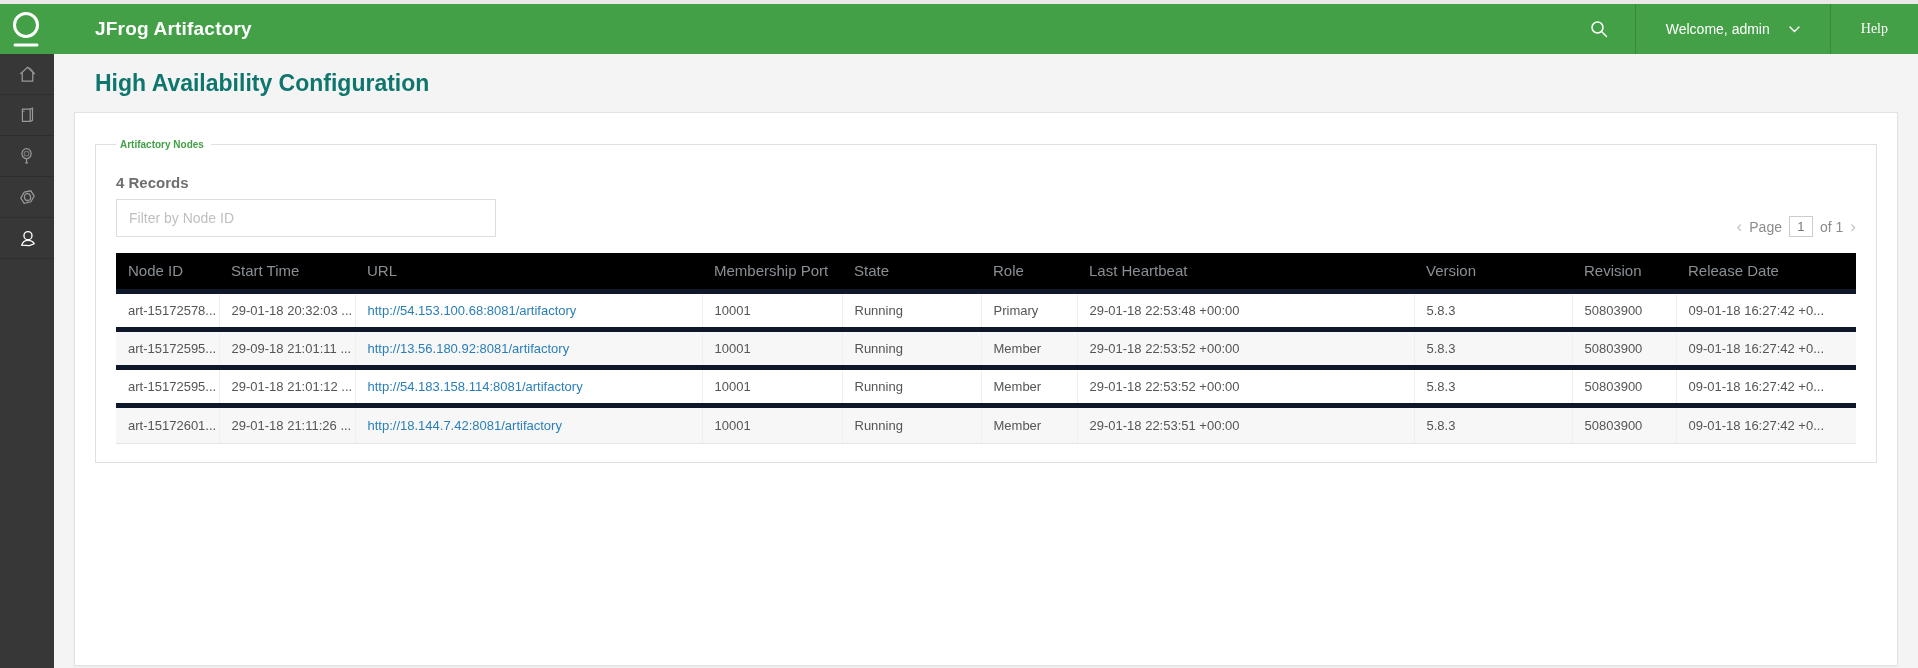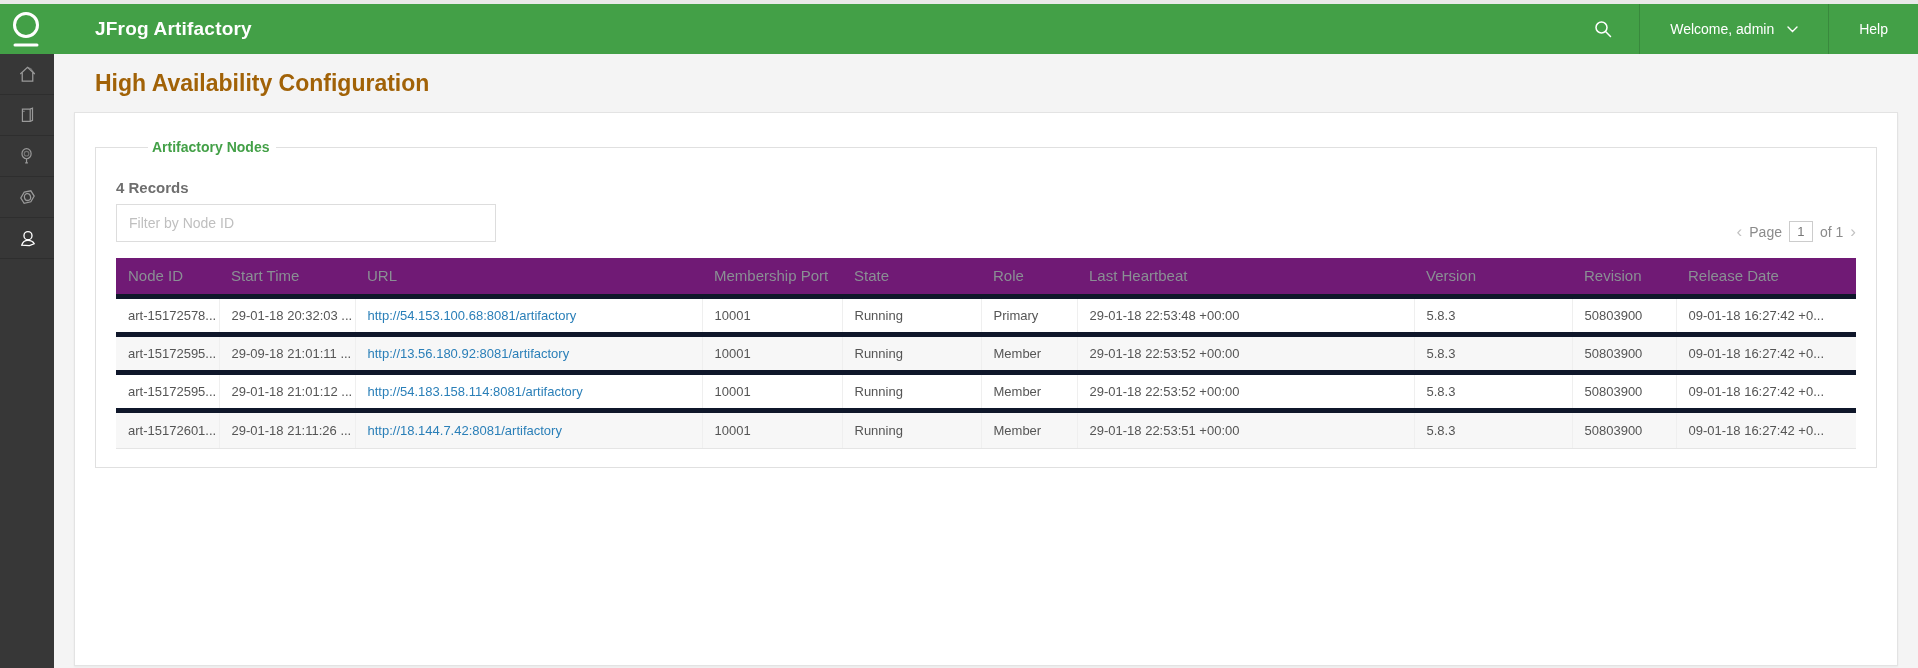--- a/index.html
+++ b/index.html
@@ -20,53 +20,53 @@
   .brand-zone { display: flex; align-items: center; padding-left: 9px; gap: 36px; }
   .logo { width: 38px; height: 44px; margin-right: 12px; margin-top: 2px; }
   .brand-name { font-size: 19px; font-weight: 700; letter-spacing: 0.2px; }
   .topbar-spacer { flex: 1; }
   .topbar-divider { width: 1px; background: rgba(0,0,0,0.14); }
   .topbar-btn {
     display: flex; align-items: center; justify-content: center;
     cursor: pointer; font-size: 14px; color: #fff;
   }
   .search-zone { padding: 0 26px; }
-  .welcome-zone { padding: 0 30px; gap: 13px; }
-  .help-zone { padding: 0 30px; }
+  .welcome-zone { padding: 0 30px; gap: 19px; }
+  .help-zone { padding: 0 30px; font-family: Liberation Serif, serif; }
 
   
   .sidebar {
     position: absolute; top: 54px; left: 0; bottom: 0; width: 54px;
     background: #373737; display: flex; flex-direction: column;
   }
   .side-item {
     height: 41px; display: flex; align-items: center; justify-content: center;
     border-bottom: 1px solid #2e2e2e; cursor: pointer;
   }
   .side-item svg { stroke: #9a9a9a; }
   .side-item.active svg { stroke: #ffffff; }
 
   
   .content {
     position: absolute; top: 54px; left: 54px; right: 0; bottom: 0;
     padding: 0 20px; overflow: hidden;
   }
   .page-title {
-    margin: 16px 0 15px 21px; font-size: 23px; font-weight: 700; color: #a16207;
+    margin: 16px 0 15px 21px; font-size: 23px; font-weight: 700; color: #0f766e;
   }
   .card {
     background: #ffffff; border: 1px solid #e3e3e3; min-height: 554px;
     box-shadow: 0 1px 2px rgba(0,0,0,0.05);
   }
   fieldset.nodes-fieldset {
     margin: 26px 20px 0 20px; border: 1px solid #e0e0e0;
     padding: 4px 20px 18px 20px;
   }
   legend.nodes-legend {
-    font-size: 14px; font-weight: 700; color: #43a047; padding: 0 7px 0 4px; margin-left: 32px;
+    font-size: 10px; font-weight: 700; color: #43a047; padding: 0 7px 0 4px;
   }
   .records-label { margin-top: 20px; font-size: 15px; font-weight: 700; color: #6e6e6e; }
   .filter-row {
     display: flex; justify-content: space-between; align-items: flex-end; margin-top: 8px;
   }
   .filter-input {
     width: 380px; height: 38px; border: 1px solid #ddd; background: #fff;
     padding: 0 12px; font-size: 14px; color: #be185d; outline: none;
     font-family: "Liberation Sans", "DejaVu Sans", sans-serif;
   }
@@ -74,21 +74,21 @@
   .pagination { display: flex; align-items: center; gap: 7px; font-size: 14px; color: #8b8b8b; }
   .page-chevron { color: #c2c2c2; font-size: 17px; cursor: pointer; line-height: 1; }
   .page-num-box {
     width: 24px; height: 21px; border: 1px solid #ccc; background: #fff;
     text-align: center; font-size: 13px; color: #777; outline: none;
     font-family: "Liberation Sans", "DejaVu Sans", sans-serif;
   }
   
   table.nodes-table { width: 100%; border-collapse: collapse; table-layout: fixed; margin-top: 16px; }
   .nodes-table thead th {
-    background: #701a75; height: 38px; text-align: left; padding: 0 12px;
+    background: #000000; height: 38px; text-align: left; padding: 0 12px;
     font-size: 15px; font-weight: 400; color: #8a8f94; white-space: nowrap;
     overflow: hidden; cursor: pointer;
   }
   .nodes-table tbody td {
     height: 38px; padding: 0 12px; font-size: 13px; color: #555;
     border-top: 5px solid #0f172a; border-right: 1px solid #efefef;
     white-space: nowrap; overflow: hidden; text-overflow: clip; background: #fff;
   }
   .nodes-table tbody td:last-child { border-right: none; }
   .nodes-table tbody tr:nth-child(even) td { background: #f7f7f7; }

